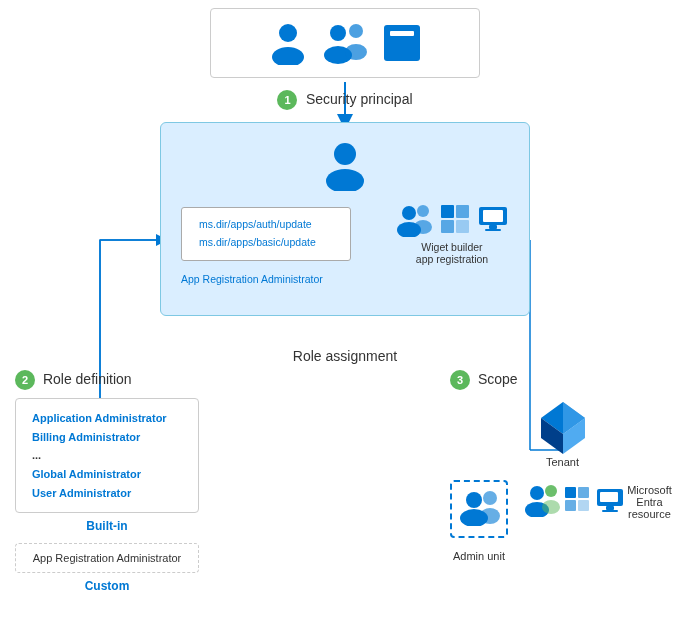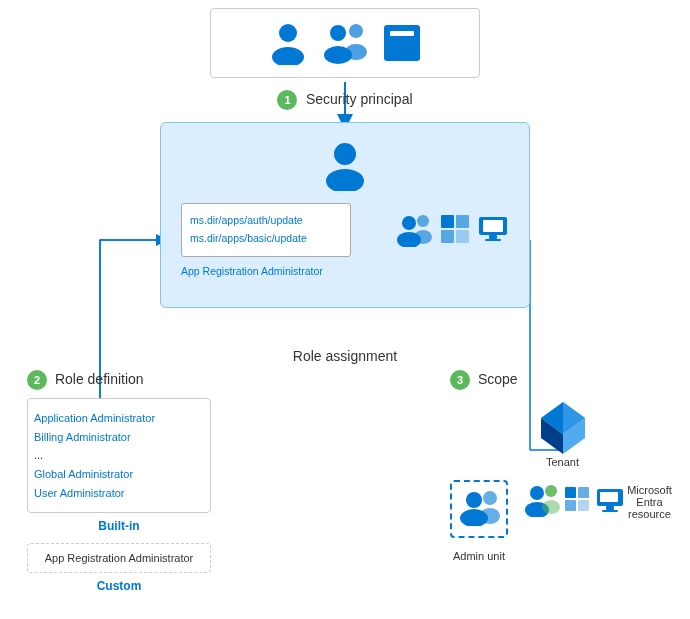--- a/index.html
+++ b/index.html
@@ -34,31 +34,31 @@
       gap: 10px;
       padding: 12px 16px;
     }
 
     
     .role-definition-section {
       position: absolute;
       top: 370px;
       left: 15px;
       width: 184px;
-      margin-left: 12px;
     }
 
     .role-definition-card {
       background: #fff;
       border: 1.5px solid #ccc;
       border-radius: 4px;
-      padding: 10px 6px;
+      padding: 10px 16px;
       font-size: 11px;
       color: #333;
       line-height: 1.7;
+      font-weight: bold;
     }
 
     .role-definition-card-custom {
       background: #fff;
       border: 1.5px dashed #ccc;
       border-radius: 4px;
       padding: 8px 14px;
       font-size: 11px;
       color: #333;
       margin-top: 10px;
@@ -178,21 +178,21 @@
 
     <div style="display:flex; justify-content:center; margin-bottom:12px;">
       <svg width="52" height="52" viewBox="0 0 52 52">
         <circle cx="26" cy="15" r="11" fill="#0078d4"></circle>
         <ellipse cx="26" cy="42" rx="19" ry="12" fill="#0078d4"></ellipse>
       </svg>
     </div>
 
     <div style="display:flex; align-items:center; justify-content:space-between; gap:10px;">
 
-      <div style="background:#fff; border:1px solid #aaa; border-radius:3px; padding:8px 8px; font-size:10.5px; color:#0078d4; line-height:1.7; min-width:170px;">
+      <div style="background:#fff; border:1px solid #aaa; border-radius:3px; padding:8px 17px; font-size:10.5px; color:#0078d4; line-height:1.7; min-width:170px;">
         <div>ms.dir/apps/auth/update</div>
         <div>ms.dir/apps/basic/update</div>
       </div>
 
       <div style="display:flex; flex-direction:column; align-items:center; gap:4px;">
         <div style="display:flex; gap:6px;">
 
           <svg width="38" height="34" viewBox="0 0 38 34">
             <circle cx="14" cy="10" r="7" fill="#0078d4"></circle>
             <ellipse cx="14" cy="27" rx="12" ry="8" fill="#0078d4"></ellipse>
@@ -207,20 +207,21 @@
             <rect x="17" y="17" width="13" height="13" rx="1" fill="#0078d4" opacity="0.3"></rect>
           </svg>
 
           <svg width="32" height="32" viewBox="0 0 32 32">
             <rect x="2" y="4" width="28" height="18" rx="2" fill="#0078d4"></rect>
             <rect x="6" y="7" width="20" height="12" rx="1" fill="#fff"></rect>
             <rect x="12" y="22" width="8" height="4" rx="1" fill="#0078d4"></rect>
             <rect x="8" y="26" width="16" height="2" rx="1" fill="#0078d4"></rect>
           </svg>
         </div>
+        <div style="font-size:10.5px; color:#333; text-align:center;">Wiget builder<br>app registration</div>
       </div>
     </div>
 
     <div style="display:flex; justify-content:space-between; margin-top:8px; padding:0 0px;">
       <div style="font-size:10.5px; color:#0078d4; text-align:left;">App Registration Administrator</div>
     </div>
   </div>
 
   <div style="position:absolute; top:348px; left:160px; width:370px; text-align:center; font-size:14px; color:#333;">Role assignment</div>
 

